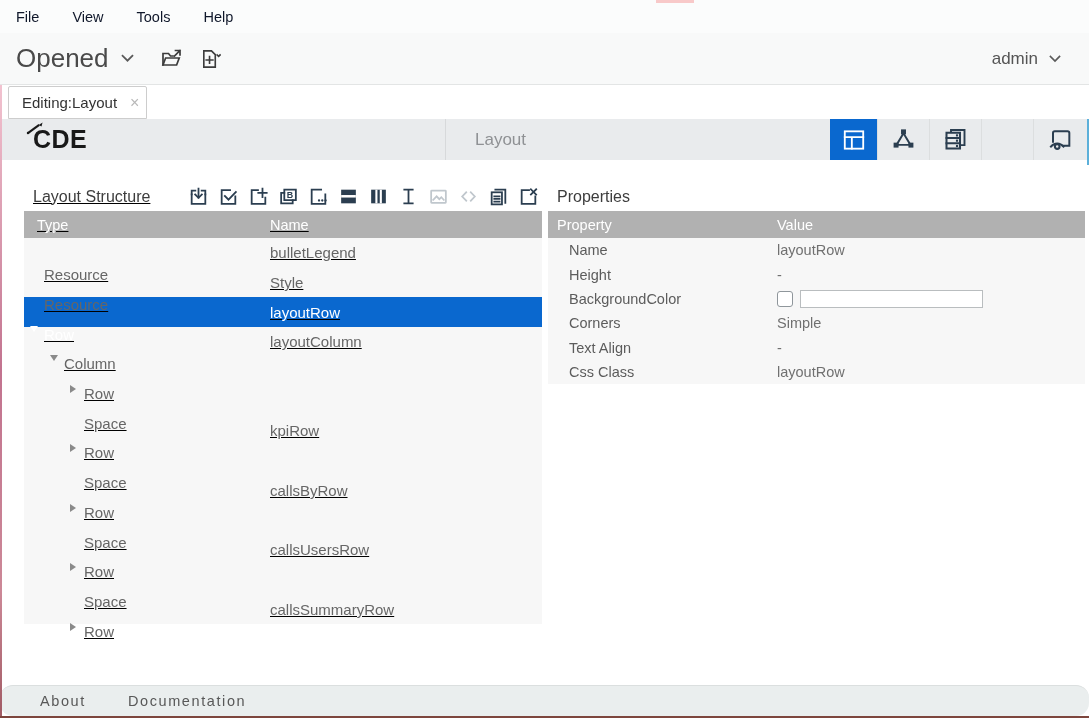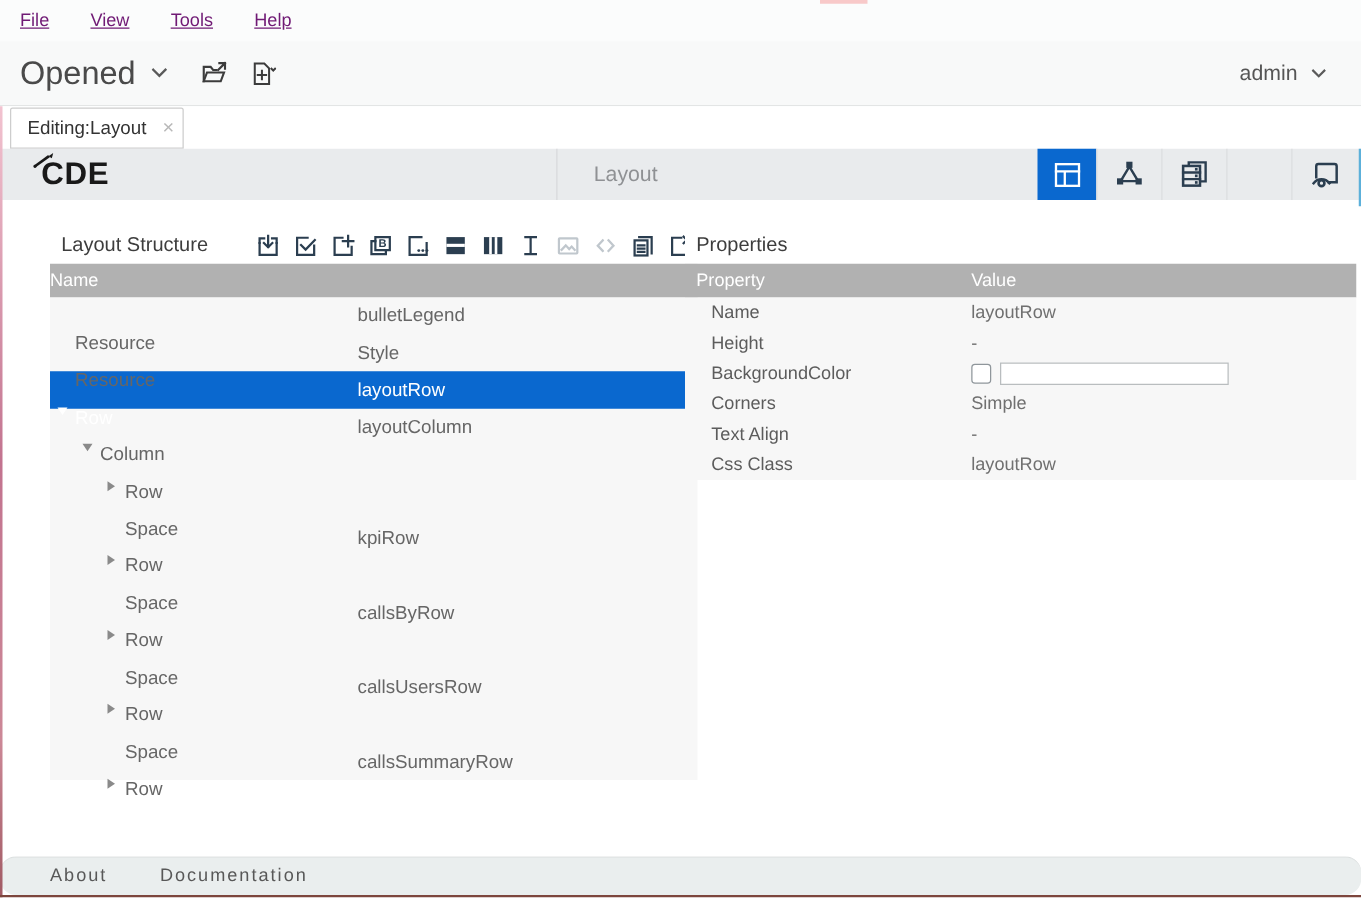--- a/index.html
+++ b/index.html
@@ -8,21 +8,21 @@
     position:relative; overflow:hidden; background:#ffffff;
     font-family:"Liberation Sans","DejaVu Sans",sans-serif;
     -webkit-font-smoothing:antialiased;
   }
   svg .s, .s { fill:none; stroke:currentColor; stroke-width:1.7; stroke-linecap:square; }
   svg .f, .f { fill:currentColor; stroke:none; }
 
   
   .menubar { position:absolute; left:0; top:0; width:100%; height:33px; background:#fbfcfc;
     display:flex; align-items:center; padding-left:16px; gap:33px; }
-  .menu-item { font-size:14.5px; color:#701a75; cursor:default;text-decoration:underline; }
+  .menu-item { font-size:14.5px; color:#0f172a; cursor:default; }
 
   
   .header-bar { position:absolute; left:0; top:33px; width:100%; height:52px; background:#f8f9f9;
     border-bottom:1px solid #e3e5e5; display:flex; align-items:center; }
   .opened-group { display:flex; align-items:center; margin-left:16px; gap:12px; }
   .opened { font-size:26px; color:#4a4a4a; }
   .chev { color:#5a5a5a; display:flex; align-items:center; }
   .hicon { color:#3c3c3c; margin-left:26px; display:flex; align-items:center; }
   .hicon + .hicon { margin-left:16px; }
   .user-group { margin-left:auto; margin-right:28px; display:flex; align-items:center; gap:11px;
@@ -56,21 +56,21 @@
   .panel-header { height:29px; display:flex; align-items:center; justify-content:space-between; background:#fff; }
   .panel-title { font-size:16px; color:#3d3d3d; padding-left:9px; }
   .panel-tools { display:flex; align-items:center; gap:9px; padding-right:3px; }
   .tool { width:21px; height:21px; color:#2b3e50; cursor:pointer; display:flex; }
   .tool svg { width:21px; height:21px; }
   .tool.disabled { color:#c0c7cd; cursor:default; }
   .grid-header { height:27px; background:#b1b1b1; color:#fff; font-size:14.5px;
     display:flex; align-items:center; }
 
   
-  .left-panel { left:40px; width:518px; }
+  .left-panel { left:24px; width:518px;text-decoration:underline; }
   .col-type { width:246px; padding-left:13px; }
   .tree { background:#f7f7f7; }
   .tree-row { height:29.7px; display:flex; align-items:center; font-size:15px; color:#666; cursor:pointer; }
   .tree-row.selected { background:#0a68cf; color:#fff; }
   .cell-type { width:246px; display:flex; align-items:flex-start;margin-top:44px; }
   .arr-slot { width:14px; display:flex; align-items:center; justify-content:flex-start; flex:none; }
   .arr-down { width:0; height:0; border-left:4.5px solid transparent; border-right:4.5px solid transparent;
     border-top:6px solid #8a8a8a; }
   .arr-right { width:0; height:0; border-top:4.5px solid transparent; border-bottom:4.5px solid transparent;
     border-left:6px solid #8a8a8a; }
@@ -286,20 +286,21 @@
         </span>
         <span class="tool">
           <svg viewBox="0 0 20 20">
             <path class="s" d="M16.5 10v7h-13V4h7"></path>
             <path class="s" d="M12.3 3.2l5 5M17.3 3.2l-5 5"></path>
           </svg>
         </span>
       </span>
   </div>
   <div class="grid-header">
+    <span class="col-type">Type</span>
     <span>Name</span>
   </div>
   <div class="tree" id="tree">
       <div class="tree-row">
         <span class="cell-type" style="padding-left: 6px;">
           <span class="arr-slot"></span>
           <span>Resource</span>
         </span>
         <span class="cell-name">bulletLegend</span>
       </div>

